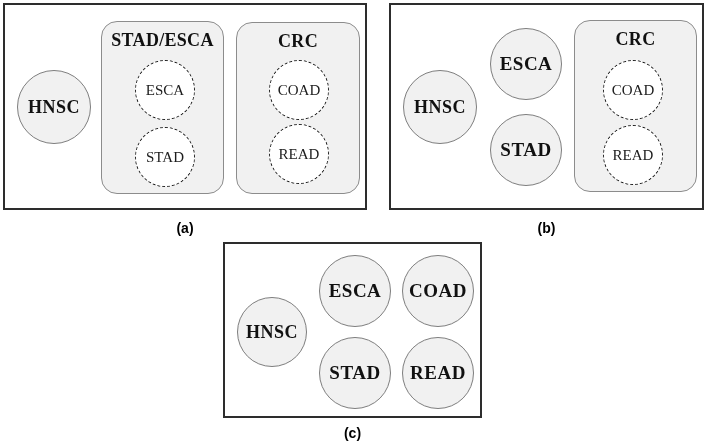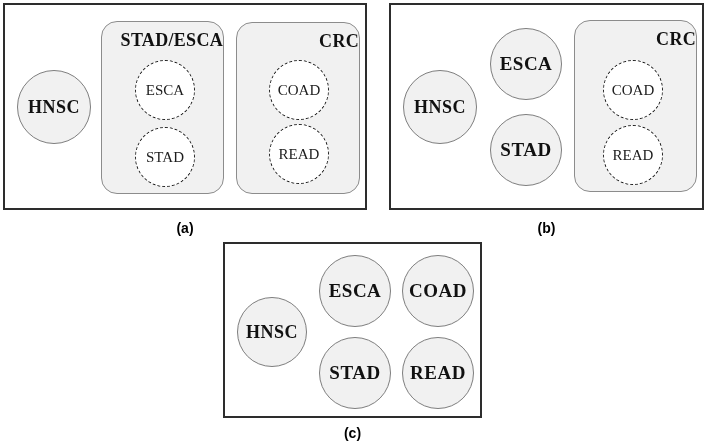--- a/index.html
+++ b/index.html
@@ -34,21 +34,21 @@
   .fs-hnsc { font-size: 18px; }
   .fs-node { font-size: 19px; }
 
   .group {
     position: absolute;
     background: #f1f1f1;
     border: 1.5px solid #8c8c8c;
     border-radius: 16px;
   }
   .group-title {
-    text-align: right;
+    text-align: center;
     font-family: "Liberation Serif", serif;
     font-weight: bold;
     font-size: 18px;
     color: #111111;
     margin-top: 8px;
     letter-spacing: 0.3px;
   }
 
   .dashed-circle {
     position: absolute;

